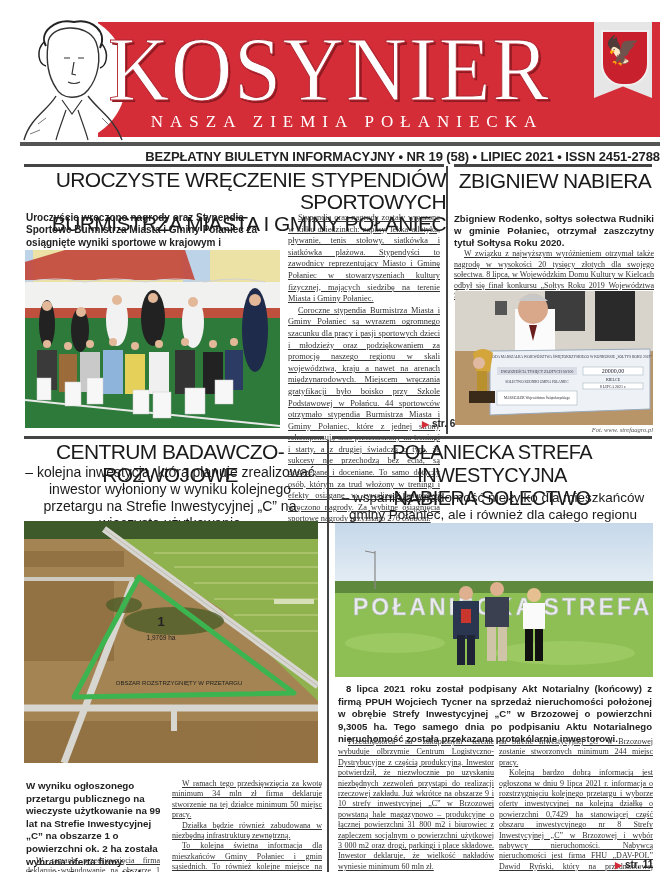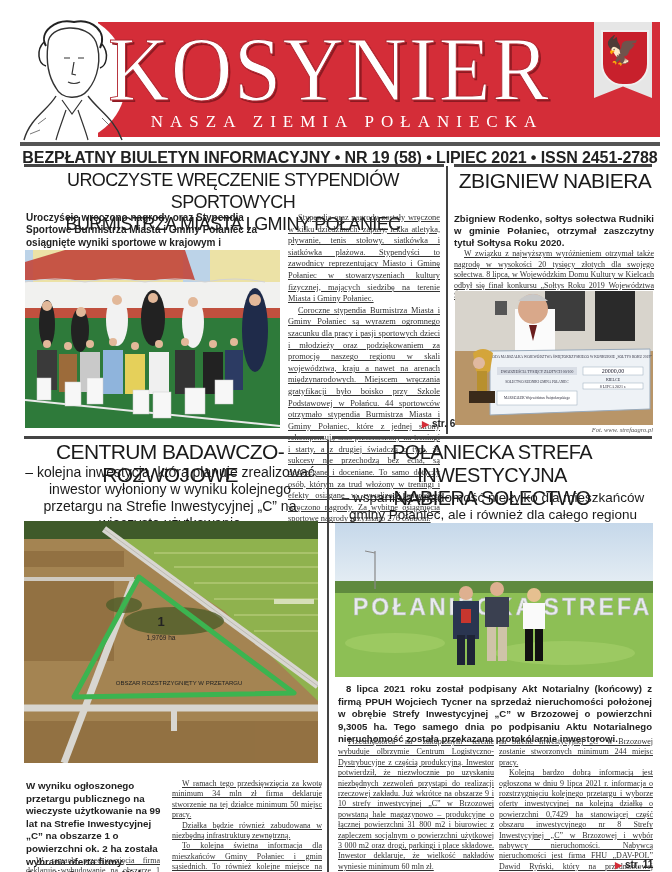--- a/index.html
+++ b/index.html
@@ -9,21 +9,21 @@
   .mast-red { left:98px; top:22px; width:562px; height:115px; background:#d42d38; }
   .portrait { left:18px; top:14px; width:108px; height:128px; background:#fff; border-radius:0 60px 60px 0; }
   .portrait svg { width:100%; height:100%; }
   .logo { left:108px; top:22px; width:462px; height:95px; font-family:"Liberation Serif", serif; font-size:92px; line-height:95px; color:#fff; letter-spacing:2px; text-align:center; font-weight:normal;
           text-shadow: 2px 2px 0 #8e1a22; -webkit-text-stroke:1px #b22530; transform:scaleX(0.92); transform-origin:left center; }
   .tagline { left:132px; top:112px; width:430px; font-size:17px; letter-spacing:7px; color:#fff; text-align:center; }
   .crest-banner { left:594px; top:22px; width:58px; height:76px; background:#e6e6e6; clip-path:polygon(0 0,100% 0,100% 100%,50% 85%,0 100%); }
   .crest { left:601px; top:30px; width:44px; height:52px; background:#c8202c; border-radius:0 0 22px 22px; border:2px solid #f0f0f0; }
   .crest-eagle { left:605px; top:33px; width:36px; height:36px; color:#f4f4f4; font-size:28px; text-align:center; line-height:36px; }
   .mast-rule { left:20px; top:142px; width:640px; height:4px; background:#555; }
-  .infoline { left:20px; top:149px; width:640px; text-align:center; font-family:"Liberation Sans", sans-serif; font-weight:bold; font-size:16px; color:#222; letter-spacing:-0.1px; }
+  .infoline { left:20px; top:149px; width:640px; text-align:right; font-family:"Liberation Sans", sans-serif; font-weight:bold; font-size:13px; color:#222; letter-spacing:-0.1px; }
   .rule { background:#444; height:3px; }
   .vrule { background:#444; width:2px; }
   .head { font-family:"Liberation Sans", sans-serif; color:#1a1a1a; text-align:center; font-weight:normal; letter-spacing:-0.6px; }
   .lead { font-family:"Liberation Sans", sans-serif; font-weight:bold; font-size:10px; line-height:12.4px; color:#222; }
   .body { font-family:"Liberation Serif", serif; font-size:8.4px; line-height:11.6px; color:#333; text-align:justify; text-indent:10px;text-decoration:underline; }
   .body p { margin:0; text-indent:10px; }
   .sub { font-family:"Liberation Sans", sans-serif; font-size:14px; line-height:17px; text-align:center; color:#1a1a1a; }
   .strref { font-family:"Liberation Sans", sans-serif; font-weight:bold; font-size:10px; color:#222; }
   .strref .tri { color:#d42d38; font-size:9px; margin-right:3px; }
   .photo { overflow:hidden; }
@@ -47,21 +47,21 @@
 <div class="abs logo">KOSYNIER</div>
 <div class="abs tagline">NASZA ZIEMIA POŁANIECKA</div>
 <div class="abs crest-banner"></div>
 <div class="abs crest"></div>
 <div class="abs crest-eagle">🦅</div>
 <div class="abs mast-rule"></div>
 <div class="abs infoline">BEZPŁATNY BIULETYN INFORMACYJNY • NR 19 (58) • LIPIEC 2021 • ISSN 2451-2788</div>
 
 <div class="abs rule" style="left:24px;top:164px;width:420px;"></div>
 <div class="abs vrule" style="left:446px;top:166px;height:268px;"></div>
-<div class="abs head" style="left:20px;top:169px;width:426px;font-size:18px;line-height:22px;">
+<div class="abs head" style="left:20px;top:169px;width:426px;font-size:21px;line-height:22px;text-align:right;">
   <div>UROCZYSTE WRĘCZENIE STYPENDIÓW SPORTOWYCH</div>
   <div>BURMISTRZA MIASTA I GMINY POŁANIEC</div>
 </div>
 <div class="abs lead" style="left:26px;top:212px;width:252px;">Uroczyście wręczono nagrody oraz Stypendia Sportowe Burmistrza Miasta i Gminy Połaniec za osiągnięte wyniki sportowe w krajowym i międzynarodowym współzawodnictwie sportowym.</div>
 
 <div class="abs photo" style="left:25px;top:250px;width:255px;height:178px;">
   <svg width="255" height="178" viewBox="0 0 255 178">
     <rect width="255" height="178" fill="#bcd3e8"></rect>
     <rect x="8" y="0" width="150" height="40" fill="#ece2a6"></rect>
     <polygon points="0,12 40,0 160,0 170,30 0,30" fill="#c2463b" opacity="0.9"></polygon>

